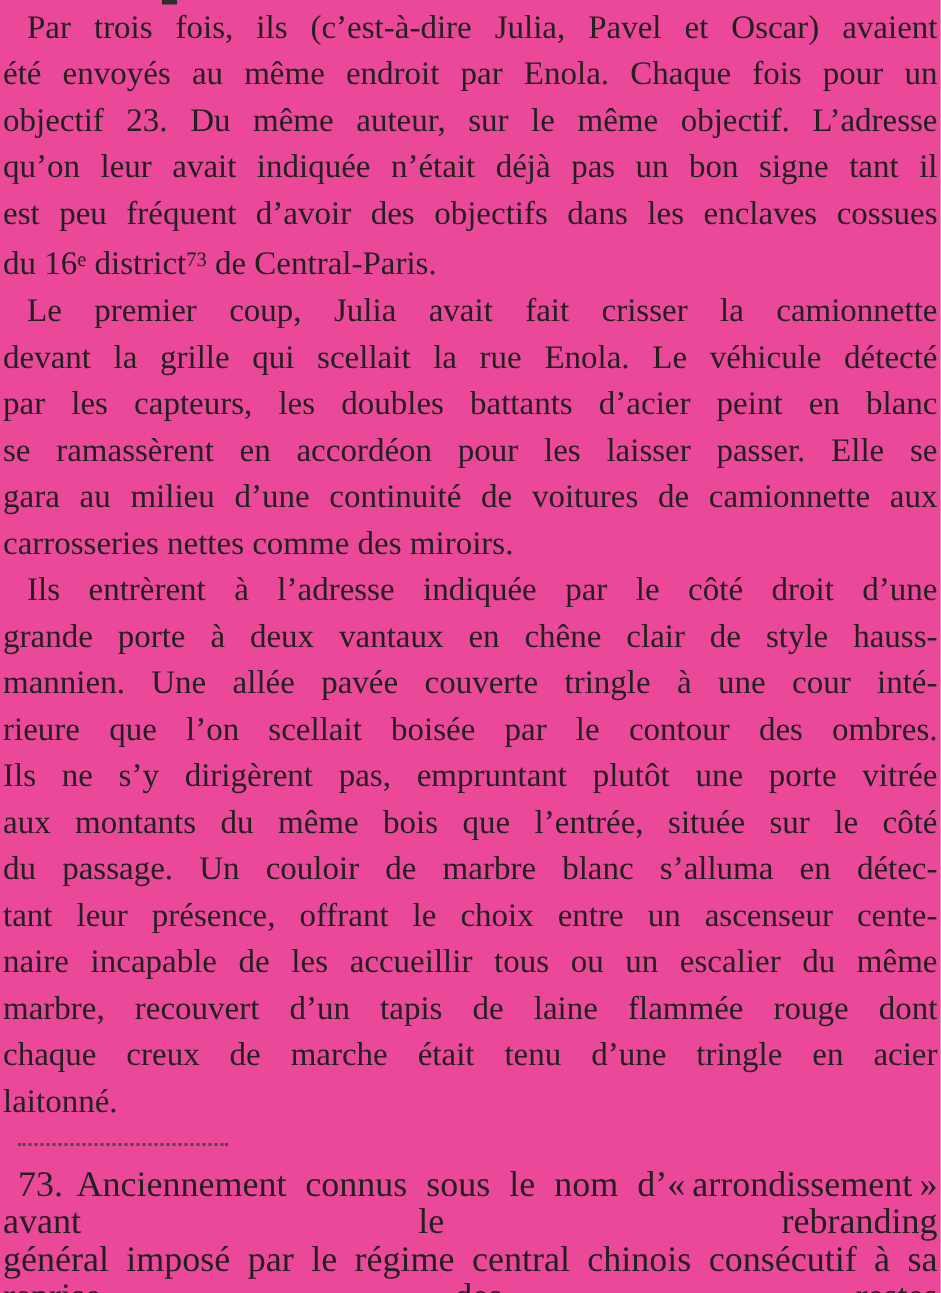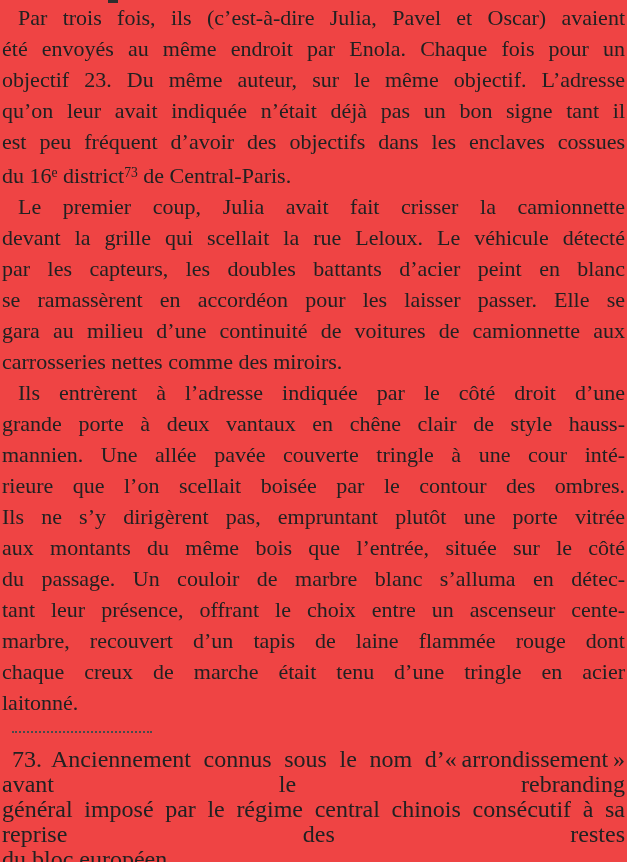--- a/index.html
+++ b/index.html
@@ -50,43 +50,44 @@
     text-align: justify;
     text-align-last: justify;
   }
   .fn-line.first { text-indent: 10px; }
   .fn-line.para-end { text-align-last: left; }
   .fn-num { margin-right: 9px; }
 </style>
 </head>
 <body>
 
-<div class="page" style="background: #ef4444; color: rgb(33, 33, 33);">
+<div class="page" style="background: #ec4899; color: rgb(33, 33, 33);">
   <div class="crop-frag"></div>
   <main class="body-text">
       <div class="line indent">Par trois fois, ils (c’est-à-dire Julia, Pavel et Oscar) avaient</div>
       <div class="line">été envoyés au même endroit par Enola. Chaque fois pour un</div>
       <div class="line">objectif 23. Du même auteur, sur le même objectif. L’adresse</div>
       <div class="line">qu’on leur avait indiquée n’était déjà pas un bon signe tant il</div>
       <div class="line">est peu fréquent d’avoir des objectifs dans les enclaves cossues</div>
       <div class="line para-end"><span>du 16</span><span class="sup">e</span><span> district</span><span class="sup">73</span><span> de Central-Paris.</span></div>
       <div class="line indent">Le premier coup, Julia avait fait crisser la camionnette</div>
-      <div class="line">devant la grille qui scellait la rue Leloux. Le véhicule détecté</div>
+      <div class="line">devant la grille qui scellait la rue Enola. Le véhicule détecté</div>
       <div class="line">par les capteurs, les doubles battants d’acier peint en blanc</div>
       <div class="line">se ramassèrent en accordéon pour les laisser passer. Elle se</div>
       <div class="line">gara au milieu d’une continuité de voitures de camionnette aux</div>
       <div class="line para-end">carrosseries nettes comme des miroirs.</div>
       <div class="line indent">Ils entrèrent à l’adresse indiquée par le côté droit d’une</div>
       <div class="line">grande porte à deux vantaux en chêne clair de style hauss-</div>
       <div class="line">mannien. Une allée pavée couverte tringle à une cour inté-</div>
       <div class="line">rieure que l’on scellait boisée par le contour des ombres.</div>
       <div class="line">Ils ne s’y dirigèrent pas, empruntant plutôt une porte vitrée</div>
       <div class="line">aux montants du même bois que l’entrée, située sur le côté</div>
       <div class="line">du passage. Un couloir de marbre blanc s’alluma en détec-</div>
       <div class="line">tant leur présence, offrant le choix entre un ascenseur cente-</div>
+      <div class="line">naire incapable de les accueillir tous ou un escalier du même</div>
       <div class="line">marbre, recouvert d’un tapis de laine flammée rouge dont</div>
       <div class="line">chaque creux de marche était tenu d’une tringle en acier</div>
       <div class="line para-end">laitonné.</div>
     </main>
   <div class="fn-sep"></div>
   <section class="footnote">
       <div class="fn-line first"><span class="fn-num">73.</span>Anciennement connus sous le nom d’« arrondissement » avant le rebranding</div>
       <div class="fn-line">général imposé par le régime central chinois consécutif à sa reprise des restes</div>
       <div class="fn-line para-end">du bloc européen.</div>
     </section>

